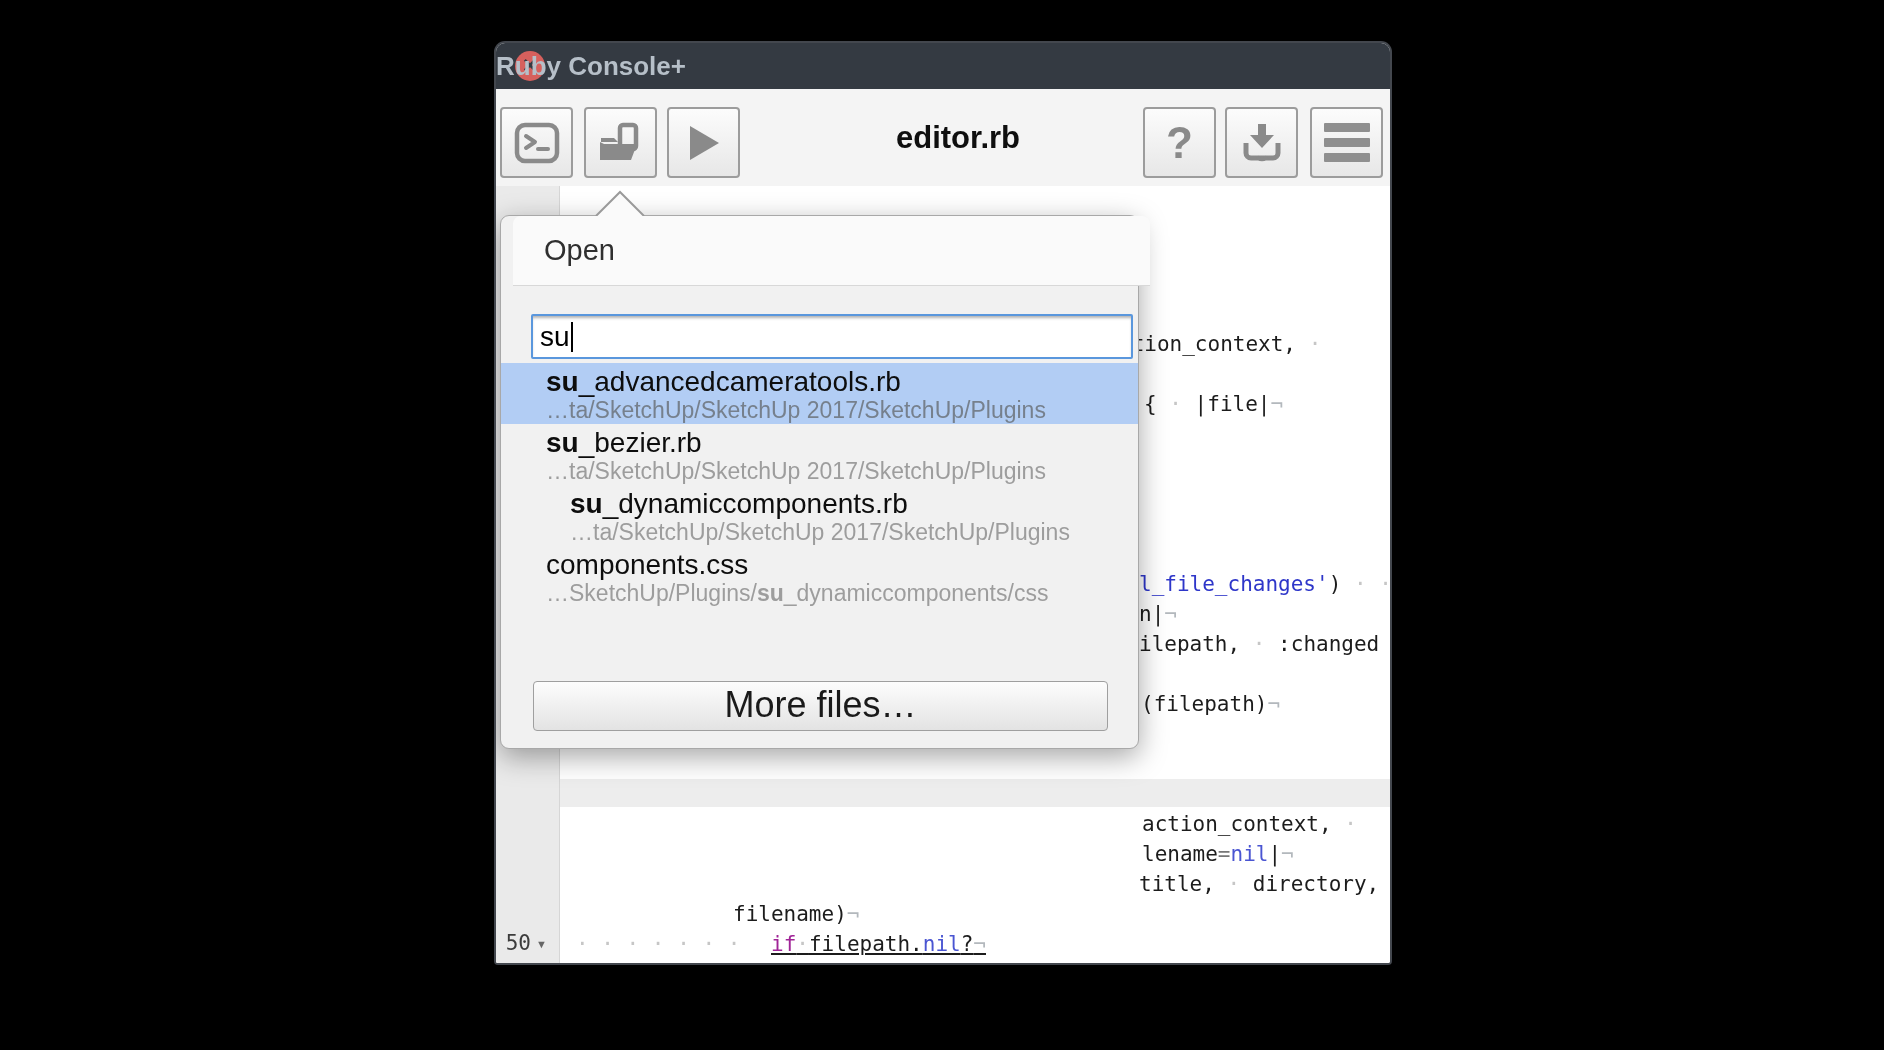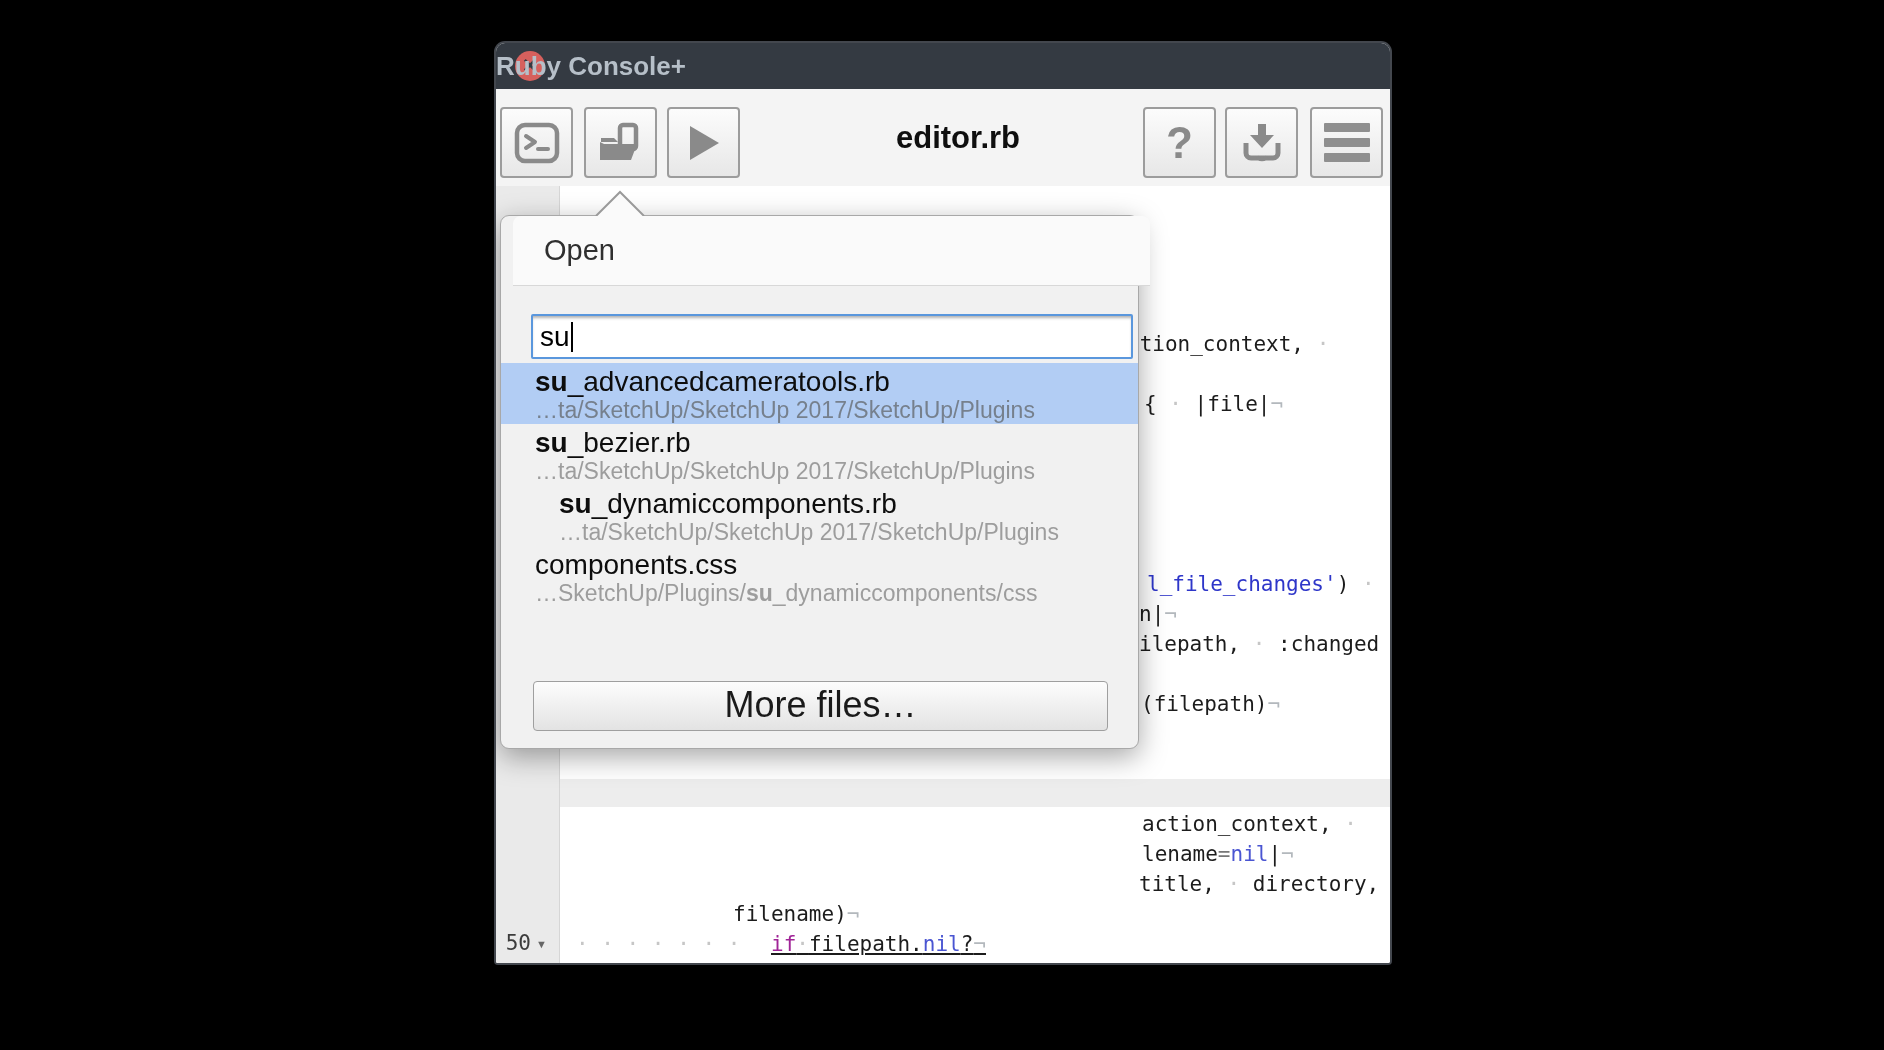--- a/index.html
+++ b/index.html
@@ -22,36 +22,36 @@
   .menu-bars div{width:46px;height:9px;background:#8f8f8f;border-radius:1px;margin:6px 0;}
   
   .editor{position:absolute;left:0;top:143px;width:100%;bottom:0;background:#fff;}
   .gutter{position:absolute;left:0;top:0;width:63px;height:100%;background:#eaeaea;border-right:1px solid #d6d6d6;}
   .hl-band{position:absolute;left:0;height:28px;width:100%;background:#ededed;}
   .code-line,.gut-row{position:absolute;white-space:pre;font-family:"DejaVu Sans Mono",monospace;
     font-size:21px;line-height:26px;color:#1c1c1c;}
   .gut-num{position:absolute;left:6px;width:29px;text-align:right;font-family:"DejaVu Sans Mono",monospace;
     font-size:21px;color:#3c3c3c;}
   .fold{position:absolute;left:40px;font-size:11px;color:#666;cursor:pointer;}
-  .tok-s{color:#2e36c9;padding-left:8px;} .tok-k{color:#a02497;} .tok-c{color:#4a55d2;}
+  .tok-s{color:#2e36c9;} .tok-k{color:#a02497;} .tok-c{color:#4a55d2;}
   .tok-w{color:#c6c6c6;} .tok-n{color:#b3b8bd;} .tok-o{color:#777;}
   .dots{position:absolute;white-space:pre;font-family:"DejaVu Sans Mono",monospace;font-size:21px;line-height:26px;color:#c6c6c6;}
   
   .dialog{position:absolute;left:4px;top:172px;width:639px;height:534px;background:#f1f1f1;
     border:1px solid #a8a8a8;border-radius:9px;box-sizing:border-box;box-shadow:0 8px 28px rgba(0,0,0,.35);z-index:10;}
   .dlg-header{position:absolute;left:0;top:0;width:100%;height:70px;background:#fafafa;
     border-radius:8px 8px 0 0;border-bottom:1px solid #d8d8d8;box-sizing:border-box;margin-left:12px;}
   .dlg-title{position:absolute;left:31px;top:18px;font-size:29px;color:#2f2f2f;}
   .notch{position:absolute;left:96px;top:146px;z-index:11;}
   .search-input{position:absolute;left:30px;top:98px;width:602px;height:45px;box-sizing:border-box;
     border:2px solid #5a97dd;border-radius:2px;background:#fff;box-shadow:inset 0 3px 3px -1px rgba(0,0,0,.30);
     font-size:28px;color:#000;padding-left:7px;display:flex;align-items:center;cursor:text;}
   .caret{display:inline-block;width:2px;height:30px;background:#000;margin-left:1px;}
   .file-list{position:absolute;left:0;top:147px;width:100%;}
-  .file-item{position:absolute;left:0;width:100%;height:61px;box-sizing:border-box;padding-left:34px;cursor:pointer;}
+  .file-item{position:absolute;left:0;width:100%;height:61px;box-sizing:border-box;padding-left:45px;cursor:pointer;}
   .file-item.selected{background:#b2cdf4;}
   .file-name{font-size:28px;color:#0d0d0d;line-height:33px;margin-top:2px;}
   .file-path{font-size:23px;color:#9d9d9d;line-height:25px;}
   .file-item.selected .file-path{color:#76808d;}
   .bseg{font-weight:bold;}
   .more-btn{position:absolute;left:32px;top:465px;width:573px;height:48px;border:1px solid #9f9f9f;border-radius:4px;
     background:linear-gradient(#fdfdfd,#e3e3e3);font-size:36px;color:#1a1a1a;text-align:center;line-height:46px;cursor:pointer;}
   svg{display:block;}
 </style>
 </head>

